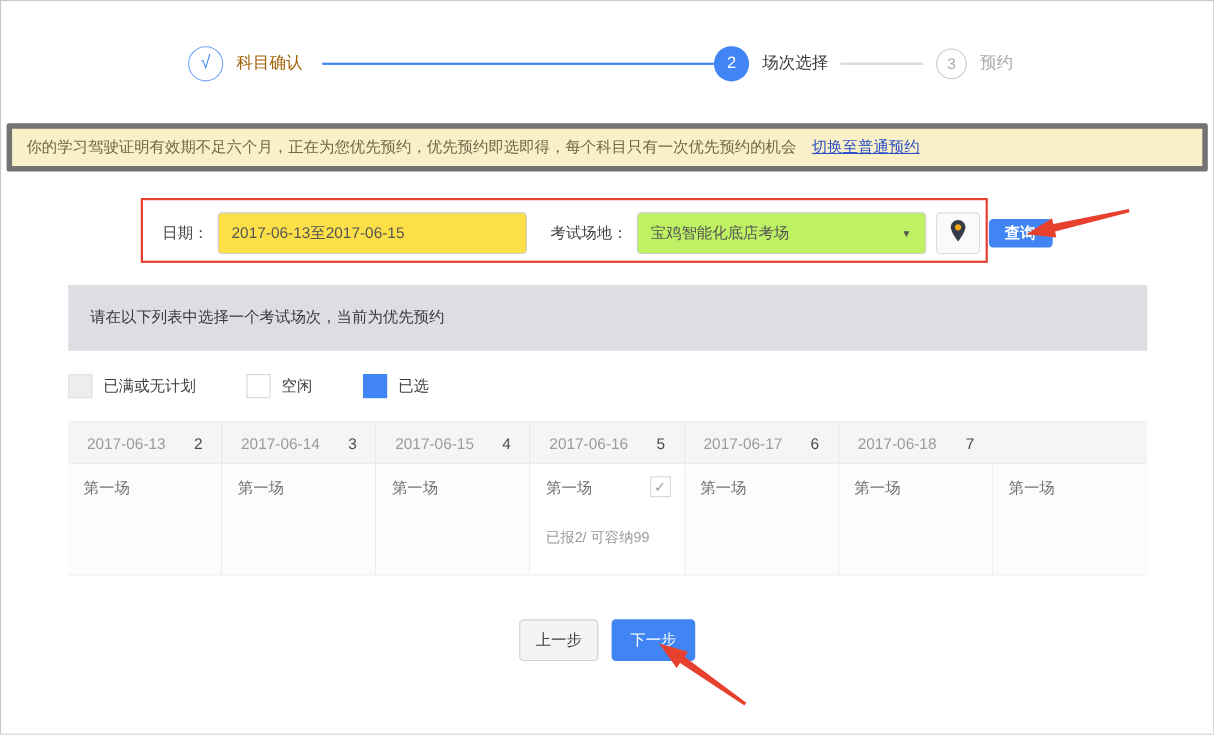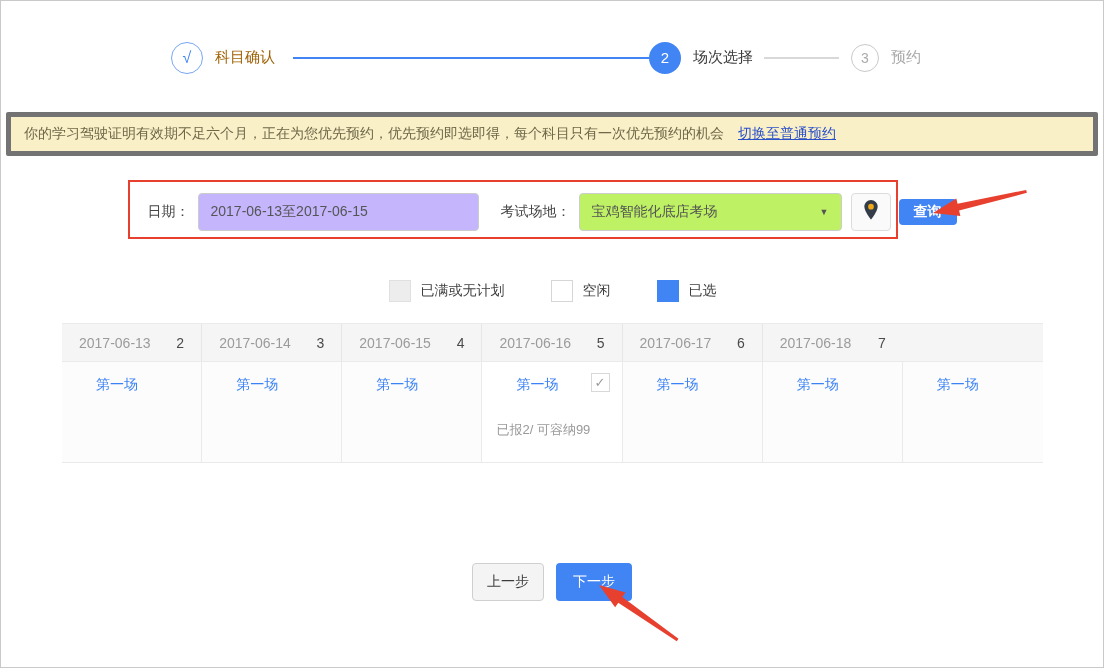--- a/index.html
+++ b/index.html
@@ -27,21 +27,21 @@
     background:#faf0c8;border:5px solid #737373;border-radius:2px;
     display:flex;align-items:center;padding-left:13px;font-size:14px;color:#6e6849;
   }
   .notice a{color:#2b50c8;text-decoration:underline;margin-left:14px;cursor:pointer;}
   
   .filter{position:absolute;left:0;right:0;top:192px;height:38px;display:flex;justify-content:center;align-items:center;}
   .flabel{font-size:14px;color:#444;margin-right:8px;}
   .flabel.second{margin-left:22px;}
   .date-input{
     width:281px;height:38px;box-sizing:border-box;border:1px solid #ccc;border-radius:4px;
-    padding:0 12px;font-size:14px;color:#555;outline:none;font-family:inherit;background:#c4b5fd;
+    padding:0 12px;font-size:14px;color:#555;outline:none;font-family:inherit;background:#fde047;
   }
   .venue-select{
     width:263px;height:38px;box-sizing:border-box;border:1px solid #ccc;border-radius:4px;
     display:flex;align-items:center;justify-content:space-between;padding:0 12px;
     font-size:14px;color:#555;background:#bef264;cursor:pointer;
   }
   .venue-select .caret{font-size:9px;color:#555;}
   .loc-btn{
     margin-left:9px;width:40px;height:38px;box-sizing:border-box;border:1px solid #dcdcdc;
     border-radius:4px;background:#fafafa;display:flex;align-items:center;justify-content:center;cursor:pointer;
@@ -50,36 +50,36 @@
     margin-left:8px;width:58px;height:26px;border:none;border-radius:4px;background:#4184f3;
     color:#fff;font-size:14px;font-weight:bold;cursor:pointer;font-family:inherit;
   }
   .red-rect{
     position:absolute;left:127px;top:179px;width:770px;height:59px;box-sizing:border-box;
     border:2px solid #e8402f;pointer-events:none;
   }
   
   .table{position:absolute;left:61px;top:258px;width:981px;}
   .caption{height:60px;background:#dcdee4;display:flex;align-items:center;padding-left:20px;font-size:14px;color:#3a3a3a;box-sizing:border-box;}
-  .legend{height:64px;background:#fff;display:flex;align-items:center;justify-content:center;gap:46px;}
+  .legend{height:64px;background:#fff;display:flex;align-items:center;gap:46px;}
   .legend-item{display:flex;align-items:center;gap:10px;font-size:14px;color:#3e3e3e;}
   .swatch{width:22px;height:22px;box-sizing:border-box;}
   .swatch.full{border:1px solid #e0e0e0;}
   .swatch.free{border:1px solid #d6d6d6;}
   .grid{display:grid;grid-template-columns:repeat(7,1fr);}
   .grid-head{background:#f5f5f6;border-top:1px solid #ebebeb;height:37px;}
   .hcell{display:flex;align-items:center;justify-content:space-between;padding:0 17px;border-right:1px solid #e6e6e6;}
   .hcell:last-child{border-right:none;}
   .hdate{color:#9b9b9b;font-size:14px;}
   .hday{color:#4a4a4a;font-size:14px;}
   .grid-body{height:100px;border-top:1px solid #eaeaea;border-bottom:1px solid #eaeaea;}
   .bcell{background:#fcfcfc;border-right:1px solid #eaeaea;padding:13px 14px;box-sizing:border-box;position:relative;cursor:pointer;}
   .bcell:last-child{border-right:none;}
   .bcell.selected{background:#fff;}
-  .sname{font-size:14px;color:#3b82f6;margin-left:20px;}
+  .sname{font-size:14px;color:#737373;}
   .cb{
     position:absolute;right:12px;top:11px;width:19px;height:19px;box-sizing:border-box;
     border:1px solid #d8d8d8;background:#fff;color:#9a9a9a;font-size:13px;line-height:17px;text-align:center;
   }
   .capacity{margin-top:27px;font-size:13px;color:#999;}
   
   .footer{position:absolute;top:562px;left:0;width:100%;display:flex;justify-content:center;gap:12px;}
   .prev-btn{
     width:72px;height:38px;background:#f4f4f4;border:1px solid #cfcfcf;border-radius:4px;
     font-size:14px;color:#3c3c3c;cursor:pointer;font-family:Liberation Sans, sans-serif;
@@ -129,20 +129,21 @@
           <path d="M12 1 C7.6 1 4 4.6 4 9 c0 5.5 8 15.5 8 15.5 S20 14.5 20 9 C20 4.6 16.4 1 12 1 z" fill="#333c48"></path>
           <circle cx="12" cy="9" r="3.4" fill="#f0a818"></circle>
         </svg>
       </span>
     </div>
     <button class="search-btn">查询</button>
   </div>
   <div class="red-rect"></div>
 
   <div class="table">
+    <div class="caption">请在以下列表中选择一个考试场次，当前为优先预约</div>
 
     <div class="legend">
       <span class="legend-item">
         <span class="swatch full" style="background: rgb(237, 237, 237);"></span>
         <span>已满或无计划</span>
       </span>
       <span class="legend-item">
         <span class="swatch free" style="background: rgb(255, 255, 255);"></span>
         <span>空闲</span>
       </span>

